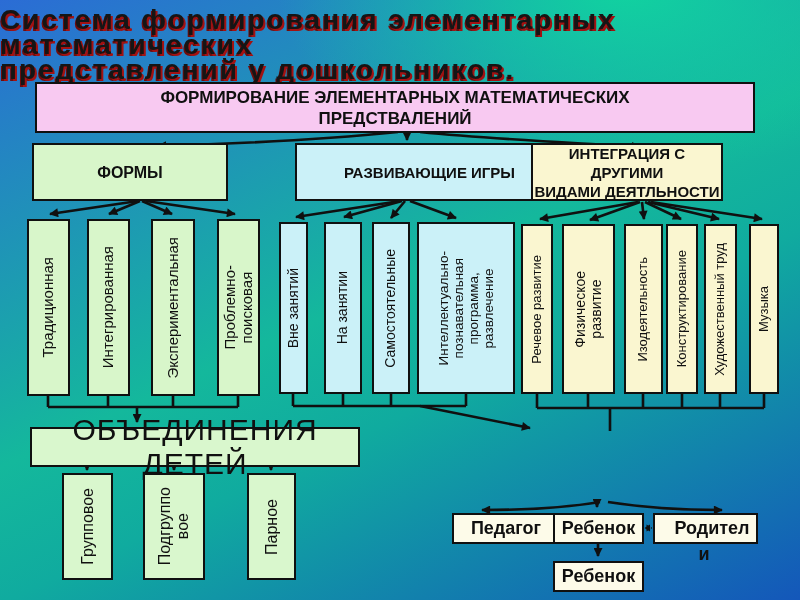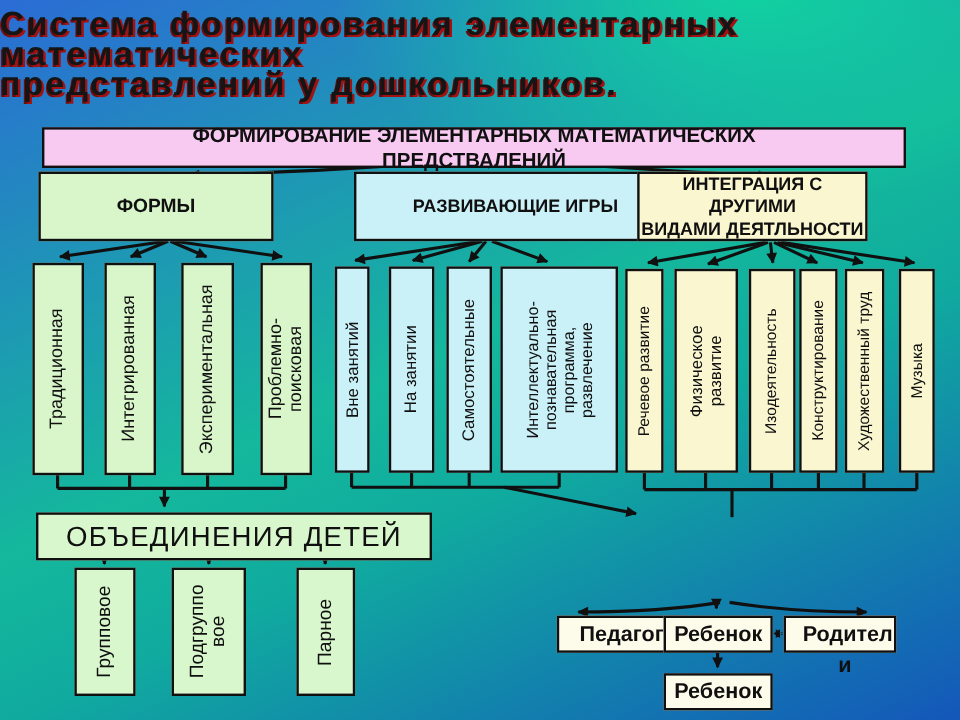--- a/index.html
+++ b/index.html
@@ -14,47 +14,47 @@
     position:absolute;left:0;top:7px;width:800px;text-align:left;
     font-weight:bold;font-size:28px;line-height:25px;letter-spacing:2px;
     color:#151515;
     text-shadow:2px 2px 0 #a31212,-1px 2px 0 #6f0c0c;
   }
   .box{
     position:absolute;border:2px solid #101010;color:#101010;
     display:flex;align-items:center;justify-content:center;
     text-align:center;white-space:pre-line;box-sizing:border-box;
   }
-  .root{left:35px;top:82px;width:720px;height:34px;background:#f8c9f1;font-weight:bold;font-size:17px;line-height:21px;margin-top:24px;}
+  .root{left:35px;top:82px;width:720px;height:51px;background:#f8c9f1;font-weight:bold;font-size:17px;line-height:21px;}
   .cat{top:143px;height:58px;font-weight:bold;font-size:15px;line-height:19px;}
   .cat-forms{left:32px;width:196px;background:#d8f6ca;font-size:16px;}
   .cat-games{left:295px;width:269px;background:#cbf1f8;}
   .cat-integration{left:531px;width:192px;background:#faf6d0;}
   .vbox{position:absolute;border:2px solid #101010;background:#d8f6ca;box-sizing:border-box;
         display:flex;align-items:center;justify-content:center;}
   .vbox span{
     writing-mode:vertical-rl;transform:rotate(180deg);
     white-space:pre-line;text-align:center;color:#101010;line-height:1.12;
   }
   .g-forms{top:219px;height:177px;background:#d8f6ca;}
   .g-forms span{font-size:15px;}
   .g-games{top:222px;height:172px;background:#cbf1f8;}
   .g-games span{font-size:14px;}
   .g-integr{top:224px;height:170px;background:#faf6d0;}
   .g-integr span{font-size:13px;}
   .g-union{top:473px;height:107px;background:#d9f7cd;}
   .g-union span{font-size:16px;}
-  .union{left:30px;top:427px;width:330px;height:40px;background:#d9f7cd;font-size:23px;letter-spacing:1px;}
+  .union{left:30px;top:427px;width:330px;height:40px;background:#d9f7cd;font-size:30px;letter-spacing:1px;}
   .joint{left:452px;top:432px;width:304px;height:70px;
          background:linear-gradient(100deg,#fbf8d6 0%,#f4f6e2 45%,#cfe9f6 100%);
          font-weight:bold;font-size:24px;line-height:30px;}
   .pbox{top:513px;height:31px;background:#fdfbe9;font-weight:bold;font-size:18px;}
-  .p1{left:452px;width:108px;margin-left:12px;}
+  .p1{left:452px;width:108px;}
   .p2{left:553px;width:91px;}
-  .p3{left:653px;width:94px;padding-left:13px;}
+  .p3{left:653px;width:105px;padding-left:13px;}
   .p-child{left:553px;top:561px;width:91px;height:31px;background:#fdfbe9;font-weight:bold;font-size:18px;}
   .overflow-i{position:absolute;left:653px;top:544px;width:102px;text-align:center;
               font-weight:bold;font-size:18px;color:#101010;}
   svg.connectors{position:absolute;left:0;top:0;pointer-events:none;}
 </style>
 </head>
 <body>
 
 <div class="slide">
 

